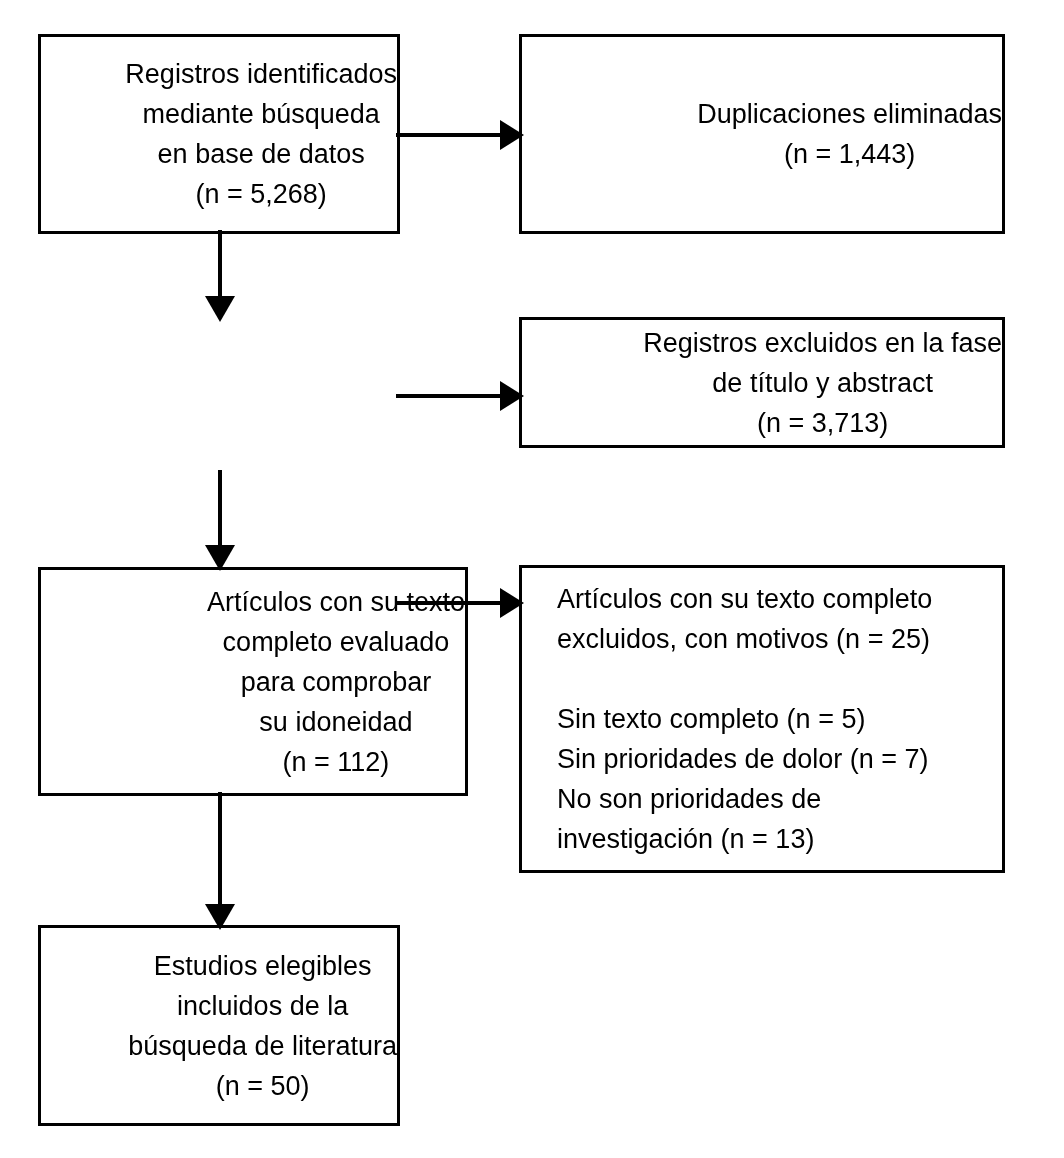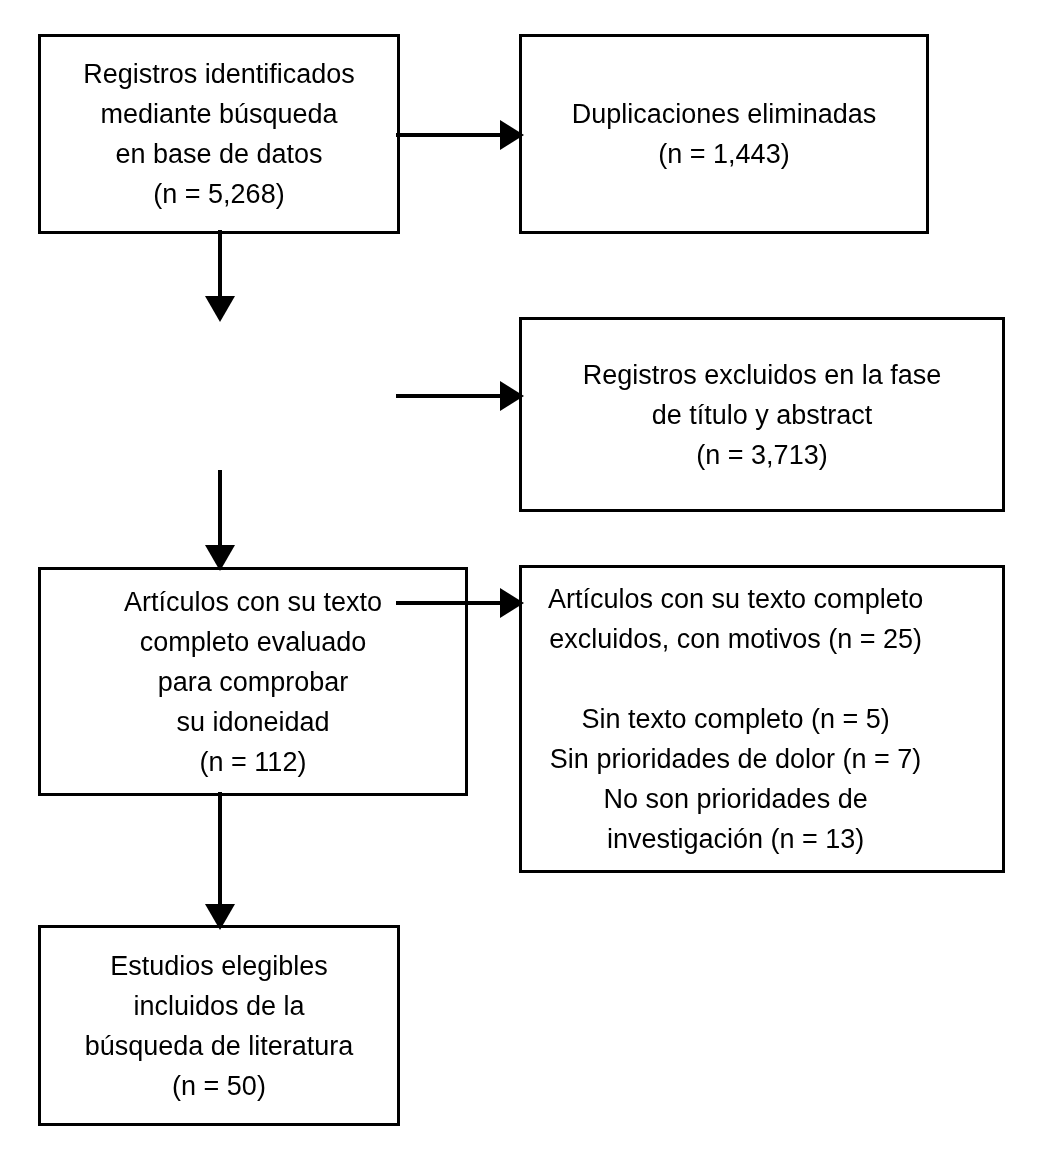--- a/index.html
+++ b/index.html
@@ -19,41 +19,42 @@
     overflow: hidden;
   }
   .flow-box {
     position: absolute;
     box-sizing: border-box;
     border: 3px solid #000000;
     background: #ffffff;
     display: flex;
     flex-direction: column;
     justify-content: center;
-    align-items: center;
+    align-items: flex-end;
   }
   .flow-box.align-left {
     align-items: flex-start;
   }
   .box-text {
     font-size: 27px;
     line-height: 40px;
     text-align: center;
     white-space: pre-line;
     color: #000000;
   }
   .flow-box.align-left .box-text {
-    text-align: center;
+    text-align: left;
     padding-left: 26px;
+    margin-left: 9px;
   }
   
   #box-identification { left: 38px;  top: 34px;  width: 362px; height: 200px; }
-  #box-duplicates    { left: 519px; top: 34px;  width: 410px; height: 200px; }
+  #box-duplicates    { left: 519px; top: 34px;  width: 486px; height: 200px; }
   #box-screened      { left: 38px;  top: 317px; width: 362px; height: 157px; }
-  #box-excluded-ta   { left: 519px; top: 317px; width: 486px; height: 195px; }
+  #box-excluded-ta   { left: 519px; top: 317px; width: 486px; height: 131px; }
   #box-fulltext      { left: 38px;  top: 567px; width: 430px; height: 229px; }
   #box-excluded-full { left: 519px; top: 565px; width: 486px; height: 308px; }
   #box-included      { left: 38px;  top: 925px; width: 362px; height: 201px; }
 
   
   .conn {
     position: absolute;
   }
   .conn svg {
     display: block;

